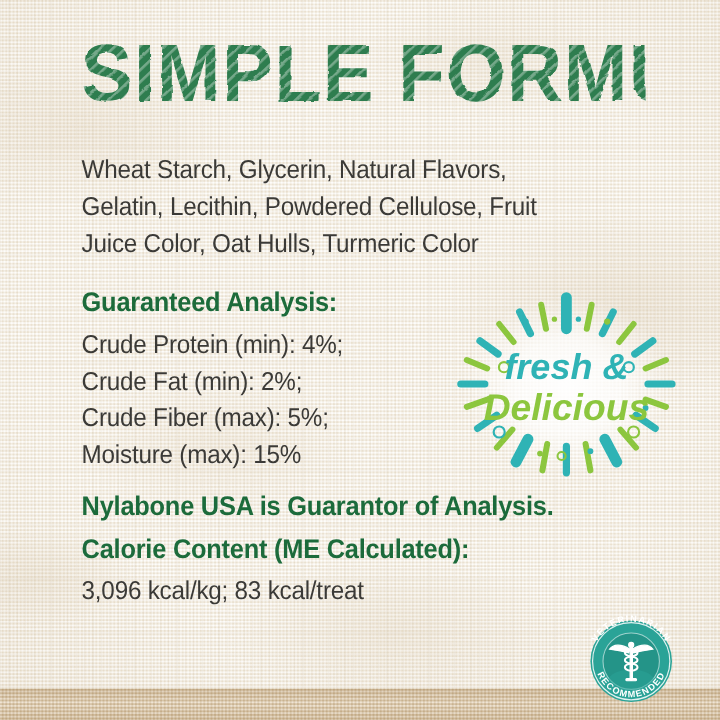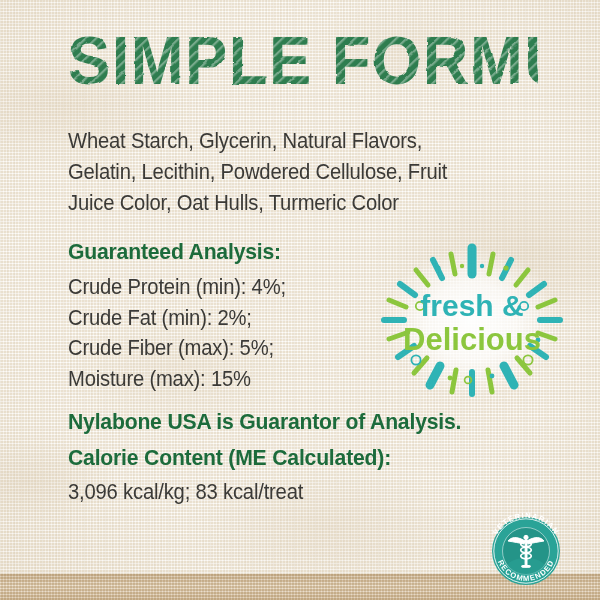--- a/index.html
+++ b/index.html
@@ -165,20 +165,21 @@
     transform-origin: left top;
   }
 
   
   .burst {
     position: absolute;
     left: 372px;
     top: 240px;
     width: 200px;
     height: 160px;
+    font-style: italic;
   }
   .burst-glow {
     position: absolute;
     left: -10px;
     top: -14px;
     width: 220px;
     height: 190px;
     background: radial-gradient(ellipse 48% 48% at 50% 50%, rgba(255,255,255,0.95) 0%, rgba(255,255,255,0.72) 42%, rgba(255,255,255,0.28) 66%, rgba(255,255,255,0) 82%);
   }
   .burst svg { position: absolute; inset: 0; width: 100%; height: 100%; display: block; }

